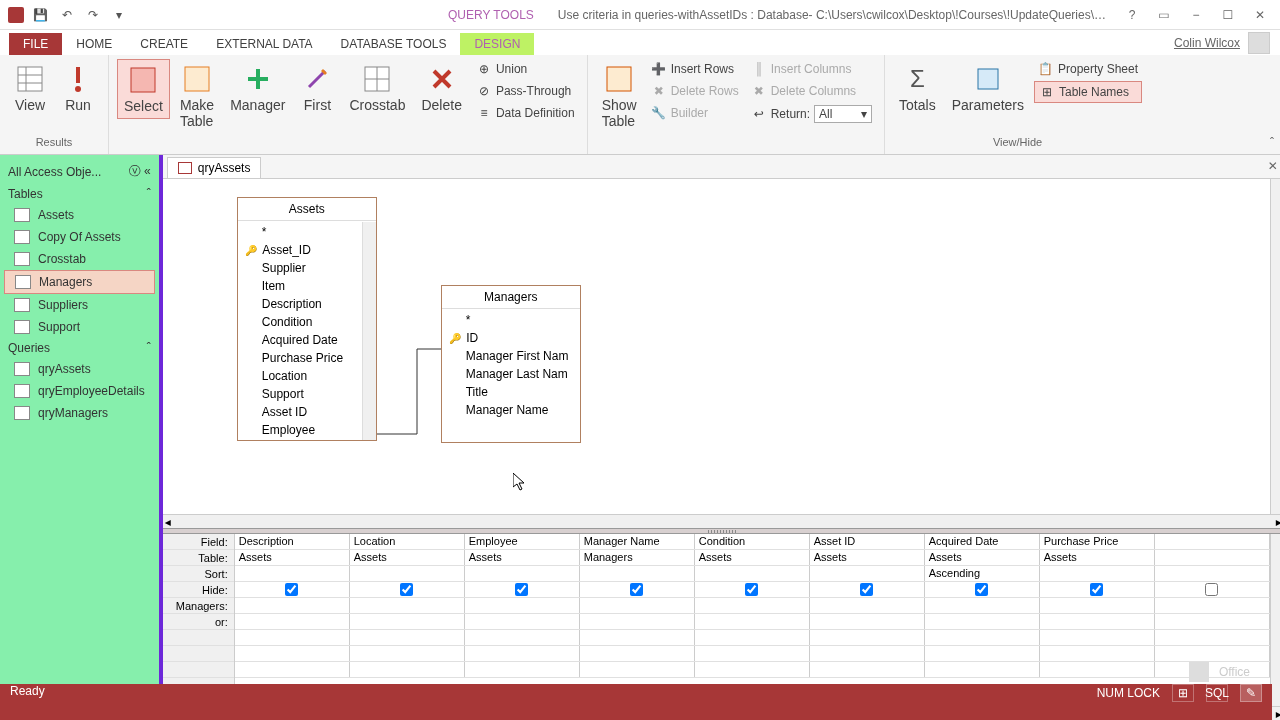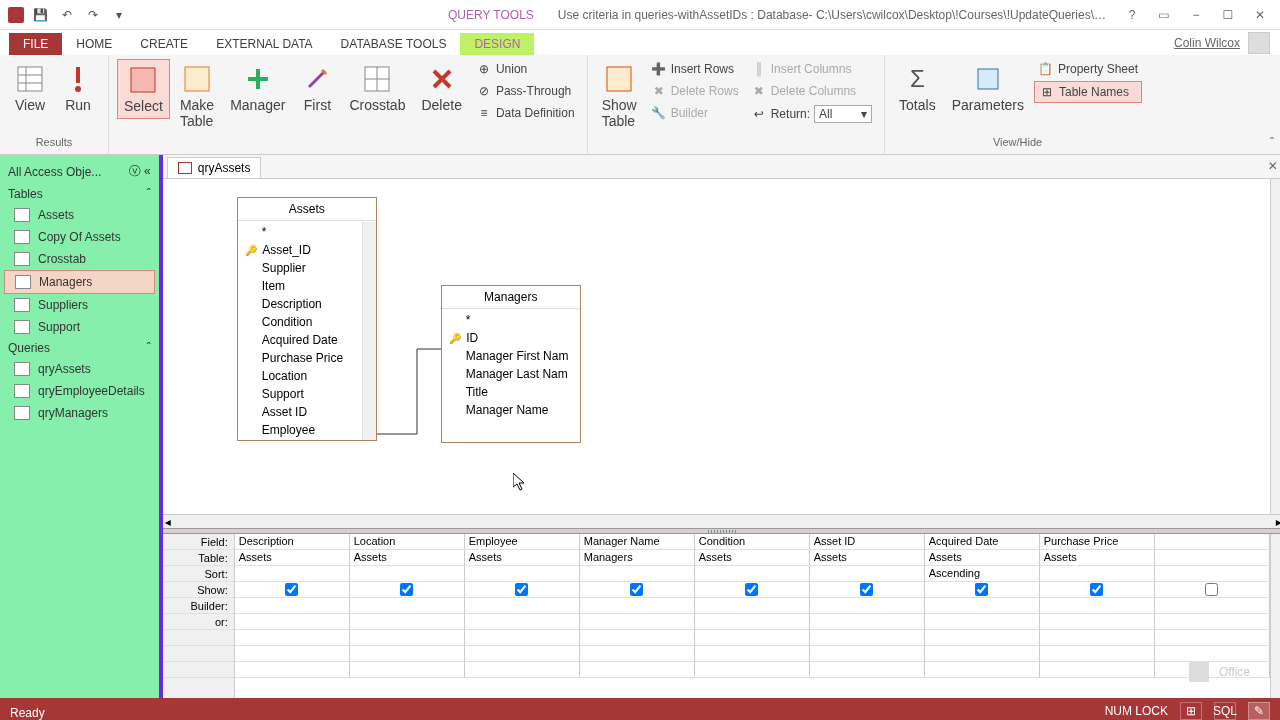--- a/index.html
+++ b/index.html
@@ -78,21 +78,21 @@
 .qbe-labels div { text-align: right; padding: 2px 6px; font-size: 11px; height: 16px; border-bottom: 1px solid #e0e0e0; }
 .qbe-grid { flex: 1; overflow: hidden; position: relative; }
 .qbe-row { display: flex; height: 16px; border-bottom: 1px solid #e0e0e0; }
 .qbe-cell { width: 115px; border-right: 1px solid #ccc; padding: 1px 4px; font-size: 11px; }
 .qbe-cell.check { text-align: center; }
 .qbe-vscroll { width: 14px; background: #f0f0f0; border-left: 1px solid #ccc; }
 .qbe-hscroll { height: 14px; background: #f0f0f0; border-top: 1px solid #ccc; position: relative; }
 .qbe-hscroll-thumb { position: absolute; left: 120px; width: 20px; top: 1px; bottom: 1px; background: #ccc; }
 
 
-.statusbar { position: absolute; bottom: 0; left: 0; right: 0; height: 22px; background: #a73737; color: #fff; display: flex; align-items: flex-end; padding: 0 10px; font-size: 11px; }
+.statusbar { position: absolute; bottom: 0; left: 0; right: 8px; height: 36px; background: #a73737; color: #fff; display: flex; align-items: flex-start; padding: 0 10px; font-size: 11px; }
 .status-right { margin-left: auto; display: flex; gap: 12px; align-items: center; }
 .view-btn { width: 22px; height: 18px; display: flex; align-items: center; justify-content: center; border: 1px solid rgba(255,255,255,0.3); }
 .view-btn.active { background: rgba(255,255,255,0.2); }
 
 .office-logo { position: absolute; right: 30px; bottom: 34px; color: #ccc; font-size: 26px; display:flex; align-items:center; gap:6px;}
 
 svg { display: block; }
 </style>
 </head>
 <body>
@@ -472,22 +472,22 @@
     </div>
     <div class="splitter">
         <div class="splitter-handle"></div>
       </div>
 
     <div class="qbe">
       <div class="qbe-labels">
         <div>Field:</div>
         <div>Table:</div>
         <div>Sort:</div>
-        <div>Show:</div>
-        <div>Builder:</div>
+        <div>Hide:</div>
+        <div>Managers:</div>
         <div>or:</div>
         <div></div>
           <div></div>
           <div></div>
       </div>
       <div class="qbe-grid" id="qbe-grid">
           <div class="qbe-row">
             <div class="qbe-cell">Description</div>
             <div class="qbe-cell">Location</div>
             <div class="qbe-cell">Employee</div>

